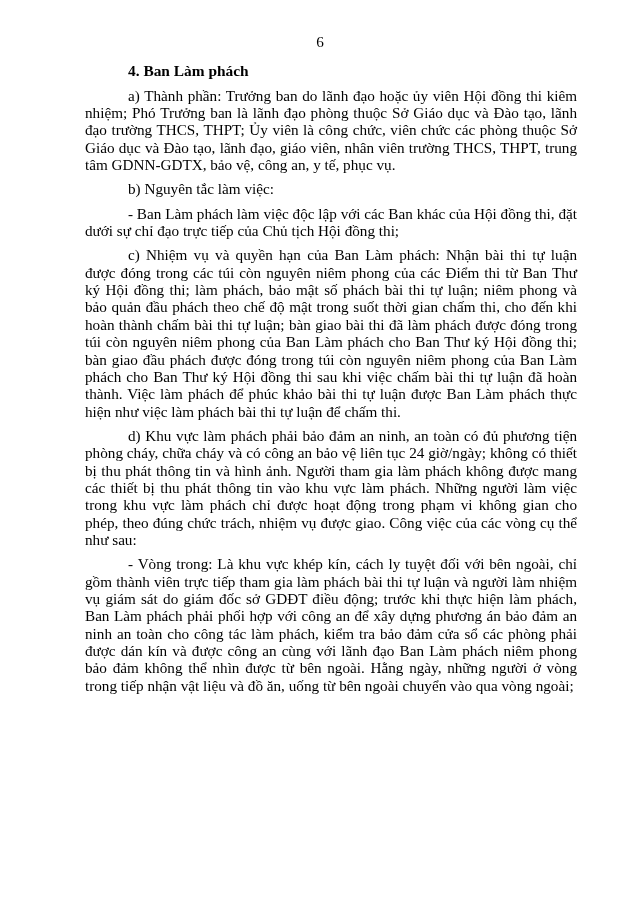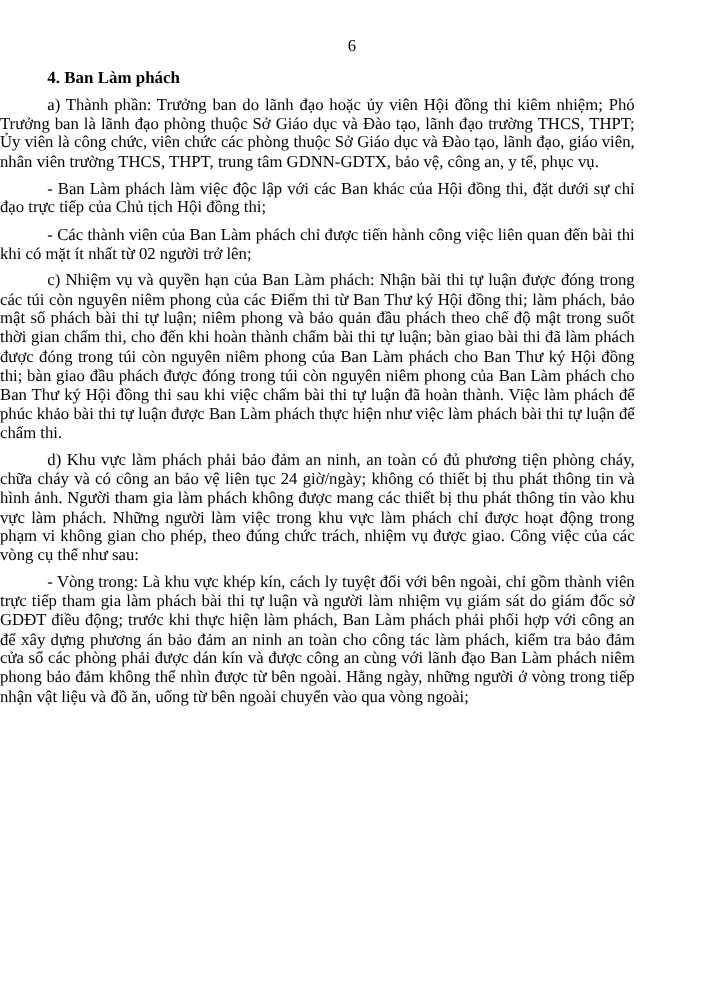--- a/index.html
+++ b/index.html
@@ -18,20 +18,21 @@
     line-height: 17.35px;
     overflow: hidden;
     box-sizing: border-box;
   }
   .page-number {
     padding-top: 33px;
     text-align: center;
     font-size: 15.2px;
   }
   .content {
+    margin-left: 85px;
     margin-right: 63px;
     margin-top: 12px;
   }
   .heading {
     font-size: 15.4px;
     font-weight: bold;
     text-indent: 43px;
     margin: 0;
     line-height: 17.35px;
   }
@@ -46,24 +47,24 @@
 <body>
 
 <div class="page">
   <div class="page-number">6</div>
 
   <div class="content">
     <p class="heading">4. Ban Làm phách</p>
 
     <p class="para">a) Thành phần: Trưởng ban do lãnh đạo hoặc ủy viên Hội đồng thi kiêm nhiệm; Phó Trưởng ban là lãnh đạo phòng thuộc Sở Giáo dục và Đào tạo, lãnh đạo trường THCS, THPT; Ủy viên là công chức, viên chức các phòng thuộc Sở Giáo dục và Đào tạo, lãnh đạo, giáo viên, nhân viên trường THCS, THPT, trung tâm GDNN-GDTX, bảo vệ, công an, y tế, phục vụ.</p>
 
+    <p class="para">b) Nguyên tắc làm việc:</p>
 
     <p class="para">- Ban Làm phách làm việc độc lập với các Ban khác của Hội đồng thi, đặt dưới sự chỉ đạo trực tiếp của Chủ tịch Hội đồng thi;</p>
 
-    <p class="para">- Các thành viên của Ban Làm phách chỉ được tiến hành công việc liên quan đến bài thi khi có mặt ít nhất từ 02 người trở lên;</p>
 
 
     <p class="para">c) Nhiệm vụ và quyền hạn của Ban Làm phách: Nhận bài thi tự luận được đóng trong các túi còn nguyên niêm phong của các Điểm thi từ Ban Thư ký Hội đồng thi; làm phách, bảo mật số phách bài thi tự luận; niêm phong và bảo quản đầu phách theo chế độ mật trong suốt thời gian chấm thi, cho đến khi hoàn thành chấm bài thi tự luận; bàn giao bài thi đã làm phách được đóng trong túi còn nguyên niêm phong của Ban Làm phách cho Ban Thư ký Hội đồng thi; bàn giao đầu phách được đóng trong túi còn nguyên niêm phong của Ban Làm phách cho Ban Thư ký Hội đồng thi sau khi việc chấm bài thi tự luận đã hoàn thành. Việc làm phách để phúc khảo bài thi tự luận được Ban Làm phách thực hiện như việc làm phách bài thi tự luận để chấm thi.</p>
 
     <p class="para">d) Khu vực làm phách phải bảo đảm an ninh, an toàn có đủ phương tiện phòng cháy, chữa cháy và có công an bảo vệ liên tục 24 giờ/ngày; không có thiết bị thu phát thông tin và hình ảnh. Người tham gia làm phách không được mang các thiết bị thu phát thông tin vào khu vực làm phách. Những người làm việc trong khu vực làm phách chỉ được hoạt động trong phạm vi không gian cho phép, theo đúng chức trách, nhiệm vụ được giao. Công việc của các vòng cụ thể như sau:</p>
 
     <p class="para">- Vòng trong: Là khu vực khép kín, cách ly tuyệt đối với bên ngoài, chỉ gồm thành viên trực tiếp tham gia làm phách bài thi tự luận và người làm nhiệm vụ giám sát do giám đốc sở GDĐT điều động; trước khi thực hiện làm phách, Ban Làm phách phải phối hợp với công an để xây dựng phương án bảo đảm an ninh an toàn cho công tác làm phách, kiểm tra bảo đảm cửa sổ các phòng phải được dán kín và được công an cùng với lãnh đạo Ban Làm phách niêm phong bảo đảm không thể nhìn được từ bên ngoài. Hằng ngày, những người ở vòng trong tiếp nhận vật liệu và đồ ăn, uống từ bên ngoài chuyển vào qua vòng ngoài;</p>
 
   </div>
 </div>

